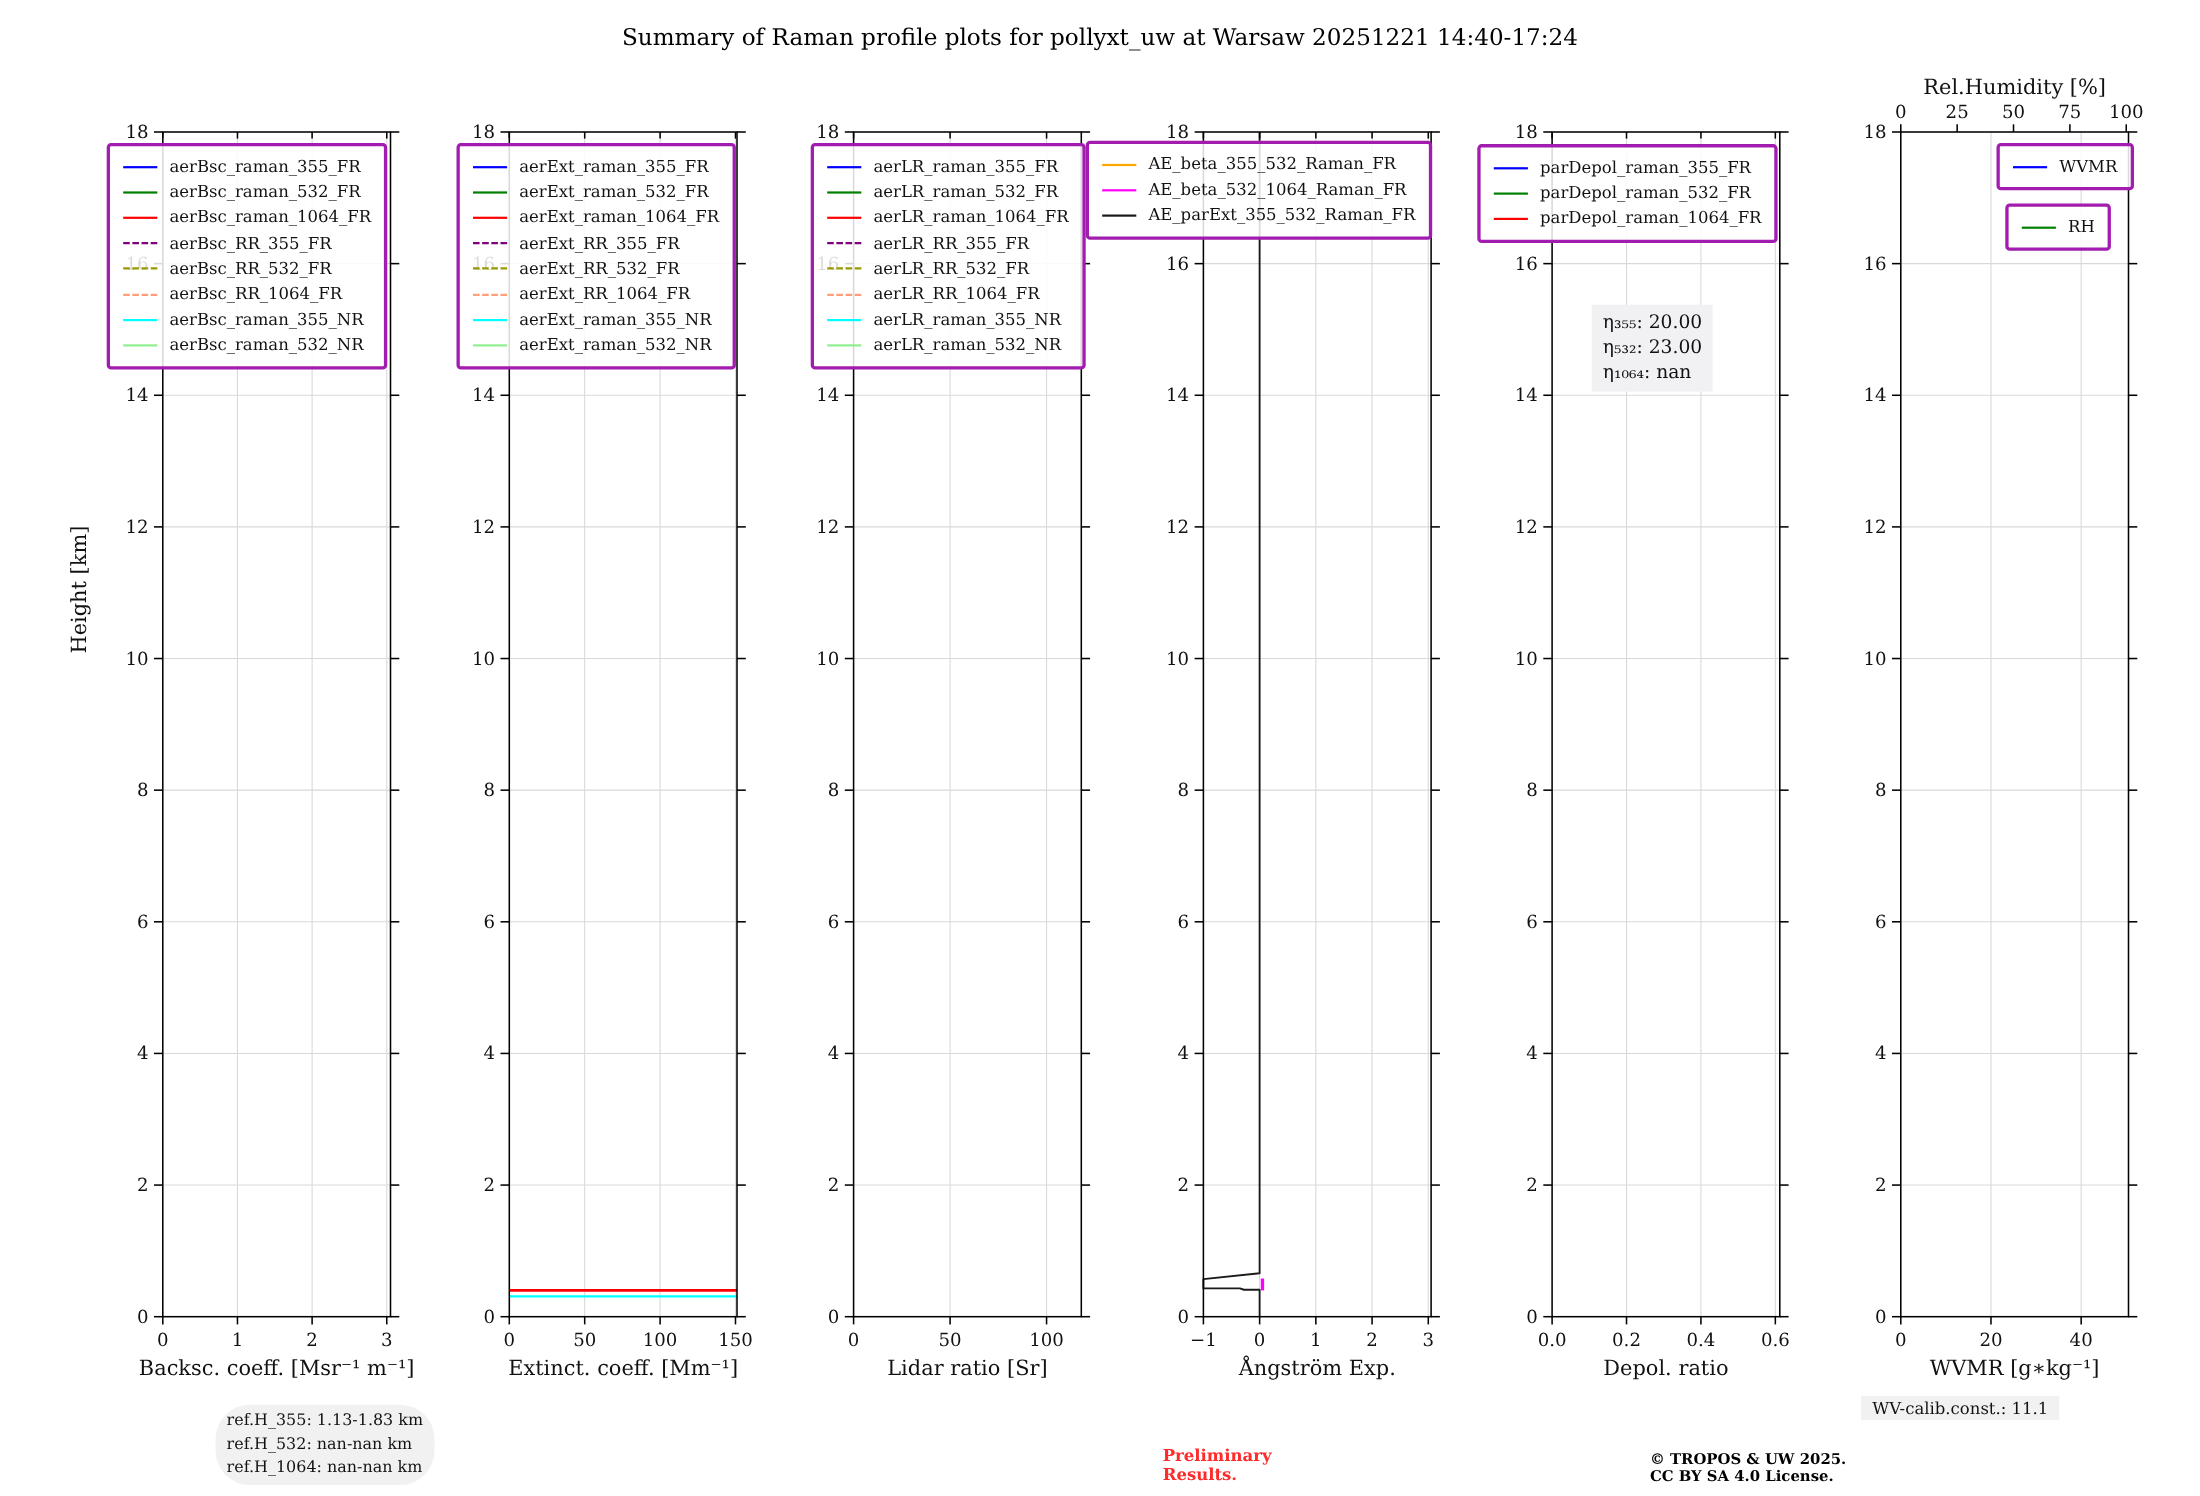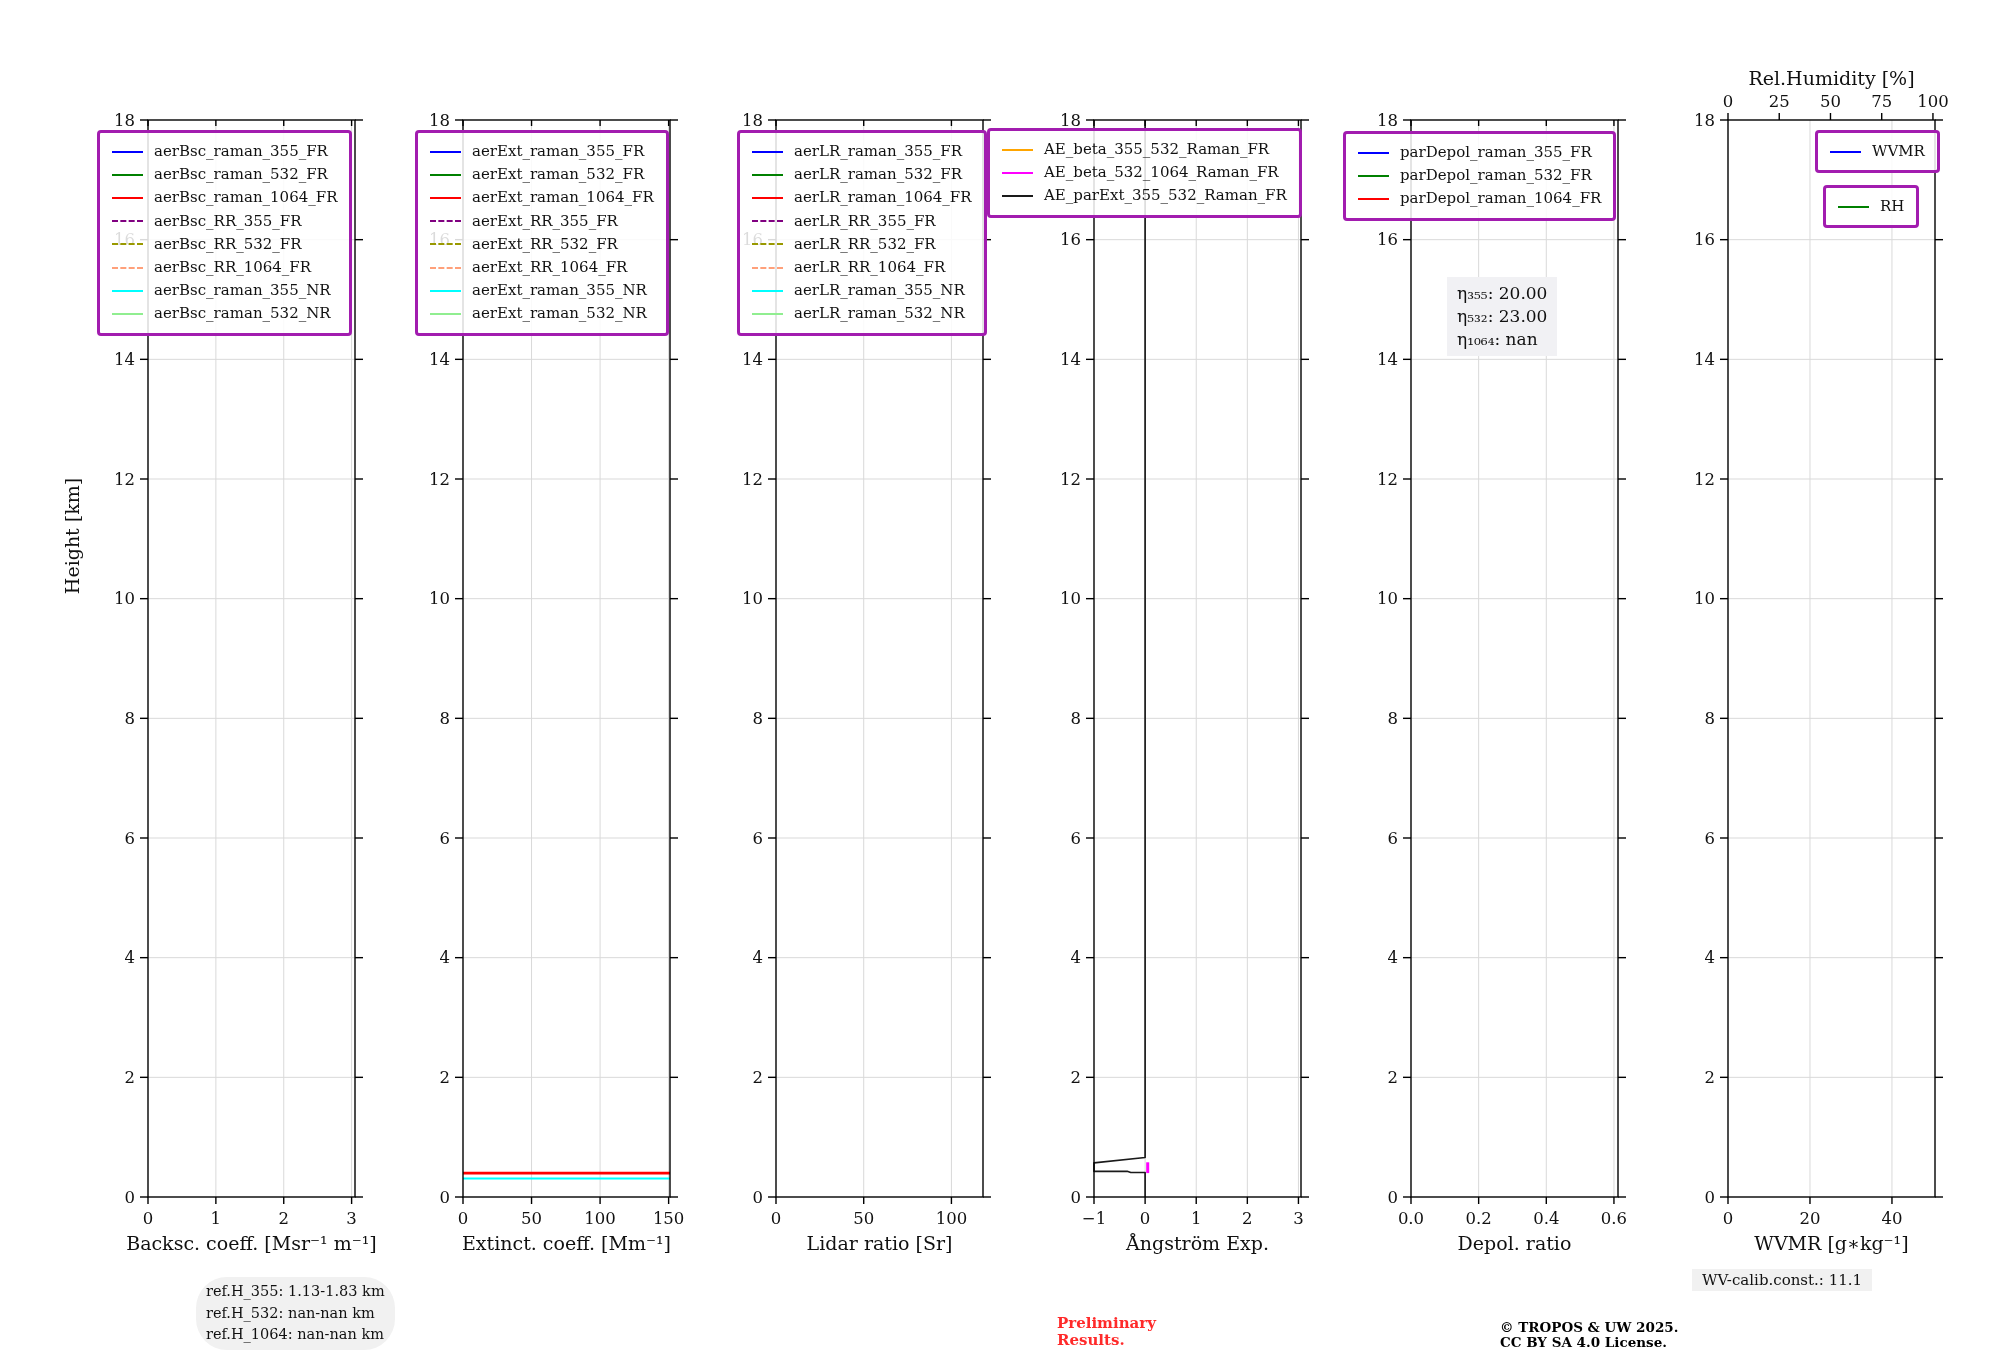--- a/index.html
+++ b/index.html
@@ -23,20 +23,21 @@
   .prelim{position:absolute;left:1057px;top:1315px;color:#ff2a2a;font-weight:bold;
           font-size:15px;line-height:17px;}
   .copy{position:absolute;left:1500px;top:1320px;font-weight:bold;font-size:13.5px;line-height:15px;color:#000000;}
   .ccbadge{position:absolute;left:670px;top:1262px;width:277px;height:96px;}
 </style>
 </head>
 <body>
 
 <div class="page">
 
+  <div class="title">Summary of Raman profile plots for pollyxt_uw at Warsaw 20251221 14:40-17:24</div>
 
   <svg id="plot-svg" width="2000" height="1360" xmlns="http://www.w3.org/2000/svg">
       <g>
         <line x1="215.8688524590164" y1="120" x2="215.8688524590164" y2="1197" stroke="#d9d9d9" stroke-width="1"></line>
         <line x1="283.7377049180328" y1="120" x2="283.7377049180328" y2="1197" stroke="#d9d9d9" stroke-width="1"></line>
         <line x1="351.60655737704917" y1="120" x2="351.60655737704917" y2="1197" stroke="#d9d9d9" stroke-width="1"></line>
         <line x1="148" y1="1077.3333333333333" x2="355" y2="1077.3333333333333" stroke="#d9d9d9" stroke-width="1"></line>
         <line x1="148" y1="957.6666666666666" x2="355" y2="957.6666666666666" stroke="#d9d9d9" stroke-width="1"></line>
         <line x1="148" y1="838" x2="355" y2="838" stroke="#d9d9d9" stroke-width="1"></line>
         <line x1="148" y1="718.3333333333334" x2="355" y2="718.3333333333334" stroke="#d9d9d9" stroke-width="1"></line>

